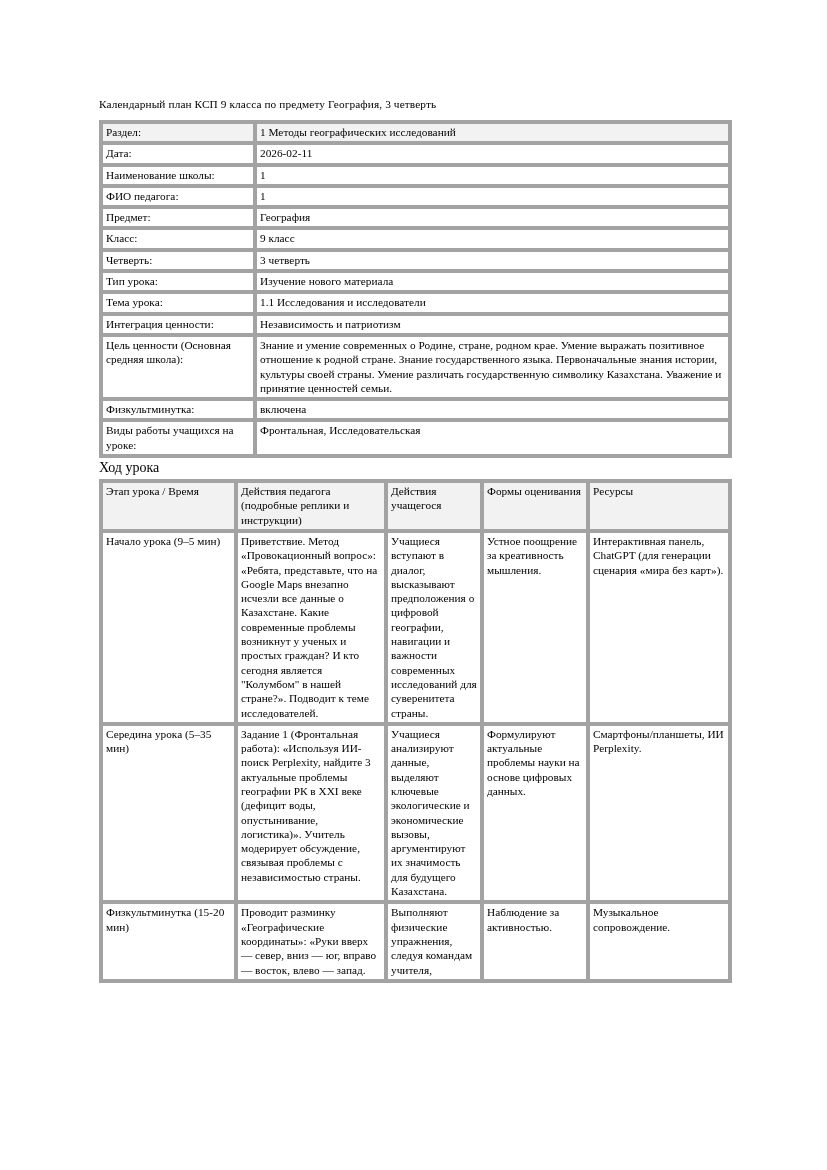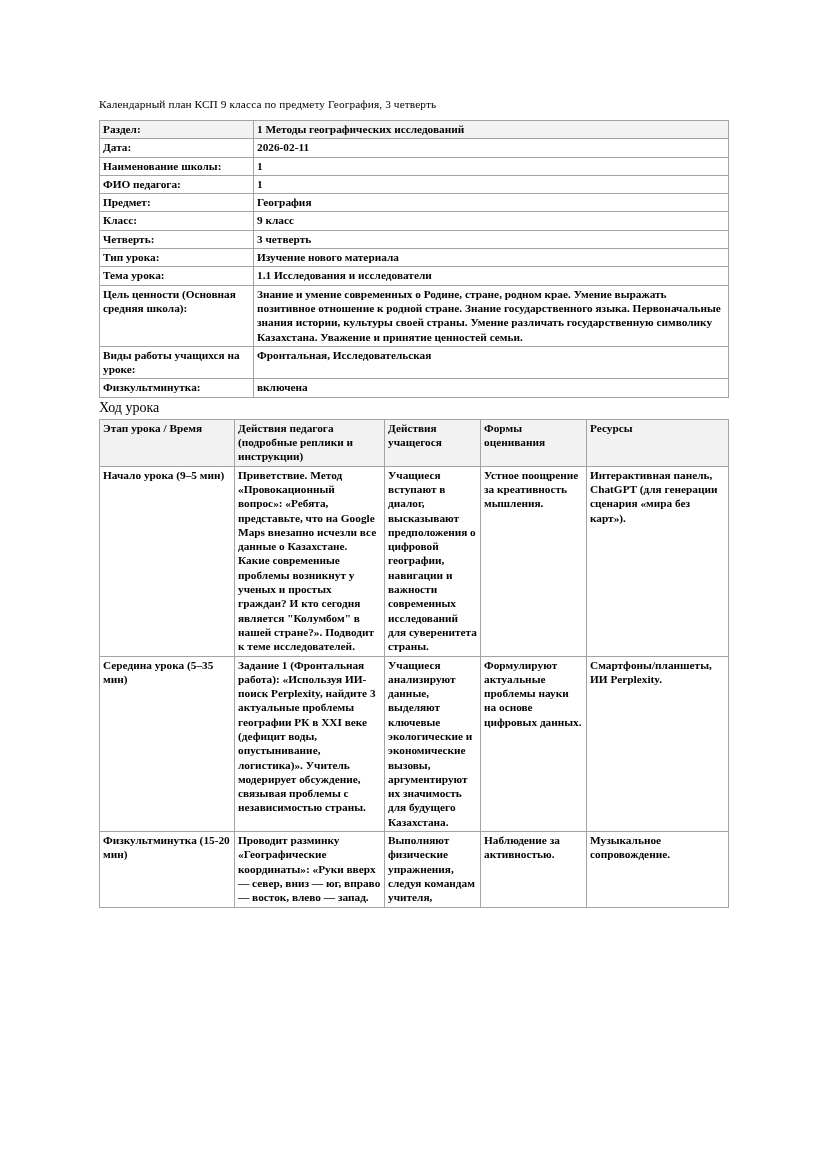--- a/index.html
+++ b/index.html
@@ -41,27 +41,27 @@
     line-height: 14px;
     margin: 3px 0 4px 0;
   }
   table.doc-table {
     border-collapse: collapse;
     table-layout: fixed;
     width: 629px;
     margin: 0;
   }
   table.doc-table td, table.doc-table th {
-    border: 1px solid #a3a3a3;
+    border: 4px solid #a3a3a3;
     padding: 1px 3px 2px 3px;
     font-size: 11.3px;
     line-height: 14.3px;
     vertical-align: top;
     text-align: left;
-    font-weight: bold;
+    font-weight: normal;
     word-wrap: break-word;
     overflow-wrap: break-word;
     hyphens: none;
   }
   
   table.info-table col.c-label { width: 154px; }
   table.info-table col.c-value { width: 475px; }
   table.info-table tr.shaded td { background: #f2f2f2; }
 
   
@@ -117,30 +117,34 @@
           </tr>
           <tr>
             <td>Тип урока:</td>
             <td>Изучение нового материала</td>
           </tr>
           <tr>
             <td>Тема урока:</td>
             <td>1.1 Исследования и исследователи</td>
           </tr>
           <tr>
+            <td>Интеграция ценности:</td>
+            <td>Независимость и патриотизм</td>
+          </tr>
+          <tr>
             <td>Цель ценности (Основная средняя школа):</td>
             <td>Знание и умение современных о Родине, стране, родном крае. Умение выражать позитивное отношение к родной стране. Знание государственного языка. Первоначальные знания истории, культуры своей страны. Умение различать государственную символику Казахстана. Уважение и принятие ценностей семьи.</td>
           </tr>
           <tr>
+            <td>Физкультминутка:</td>
+            <td>включена</td>
+          </tr>
+          <tr>
             <td>Виды работы учащихся на уроке:</td>
             <td>Фронтальная, Исследовательская</td>
-          </tr>
-          <tr>
-            <td>Физкультминутка:</td>
-            <td>включена</td>
           </tr>
         </tbody>
     </table>
 
     <div class="section-label">Ход урока</div>
 
     <table class="doc-table flow-table">
       <colgroup>
         <col class="f1">
         <col class="f2">

